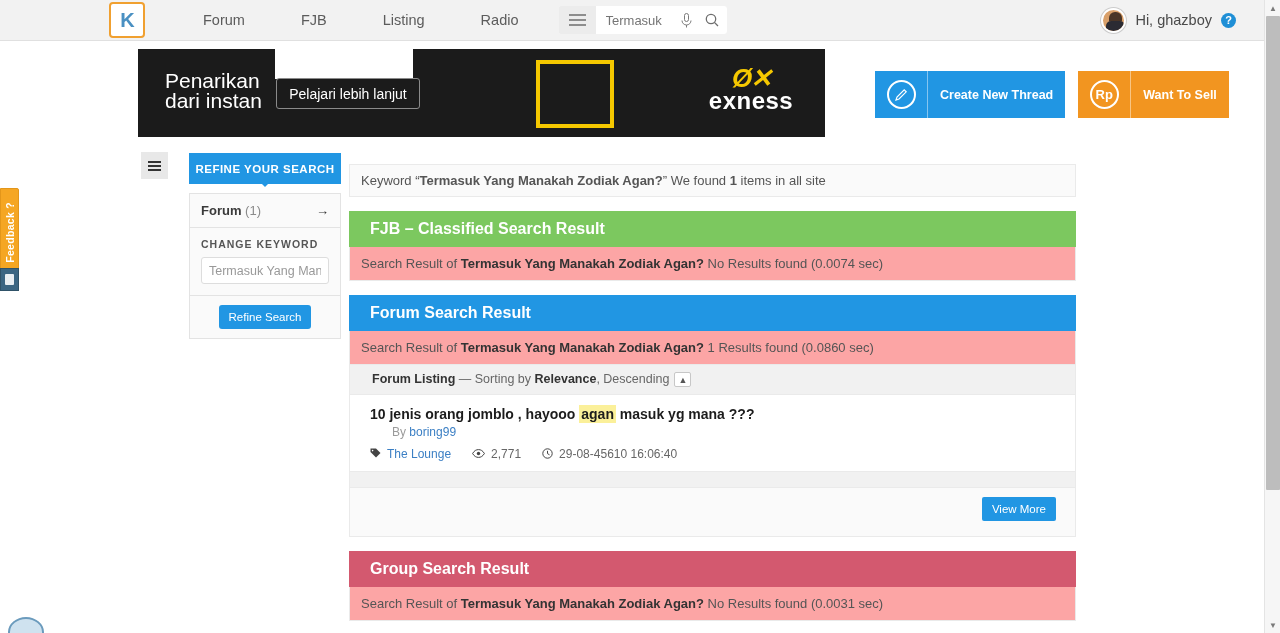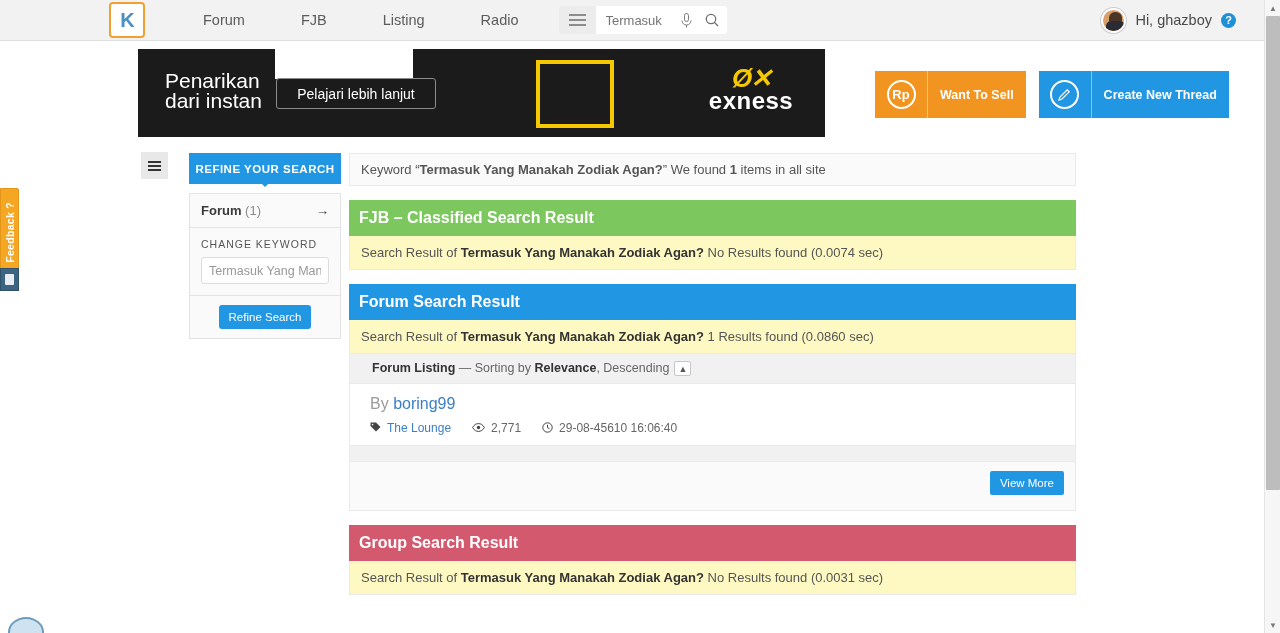--- a/index.html
+++ b/index.html
@@ -120,21 +120,21 @@
     background:#1b1b1b; overflow:hidden;
   }
   .banner-notch{
     position:absolute; left:137px; top:0; width:138px; height:30px; background:#fff;
   }
   .ban-text{
     position:absolute; left:27px; top:22px;
     color:#fff; font-size:21px; line-height:20px;
   }
   .ban-btn{
-    position:absolute; left:138px; top:29px; width:160px; height:31px;
+    position:absolute; left:138px; top:29px; width:144px; height:31px;
     border:1px solid #8a8a8a; border-radius:3px; background:transparent;
     color:#fff; font-size:14px; font-family:"Liberation Sans", sans-serif;
     cursor:pointer; display:flex; align-items:center; justify-content:center;
   }
   .ban-square{
     position:absolute; left:398px; top:11px; width:78px; height:68px;
     border:4px solid #f5c800; background:#1b1b1b;
   }
   .exness{
     position:absolute; right:26px; top:16px; text-align:center; width:96px;
@@ -192,49 +192,49 @@
   .rb-row{
     padding:9px 11px; border-bottom:1px solid #e3e3e3;
     display:flex; align-items:center; justify-content:space-between;
     font-size:13px; color:#3a3a3a; cursor:pointer; background:#fafafa;
   }
   .rb-row .cnt{ color:#8b8b8b; font-weight:normal; }
   .rb-row .nm{ font-weight:bold; }
   .rb-arrow{ font-size:13px; color:#333; }
   .rb-kw{ padding:10px 11px 11px; border-bottom:1px solid #e3e3e3; background:#fafafa;}
   .rb-kw-lbl{
-    font-size:10.5px; font-weight:normal; letter-spacing:1px; color:#555;
+    font-size:10.5px; font-weight:bold; letter-spacing:1px; color:#555;
     margin-bottom:7px;
   }
   .rb-kw input{
     width:100%; height:27px; border:1px solid #ddd; border-radius:3px;
     padding:0 7px; font-size:12.5px; color:#999; outline:none;
     font-family:"Liberation Sans", sans-serif; background:#fff;
   }
   .rb-foot{ padding:9px 11px; text-align:center; background:#fafafa; }
   .refine-btn{
     background:#2196e3; border:0; color:#fff; font-size:11.5px;
     padding:6px 10px; border-radius:3px; cursor:pointer;
     font-family:"Liberation Sans", sans-serif;
   }
 
   
   .main{ position:absolute; left:349px; top:153px; width:727px; }
   .keyword-bar{
     background:#fafafa; border:1px solid #eaeaea; padding:8px 11px;
-    font-size:13px; color:#555;
+    font-size:13px; color:#555;margin-top:11px;
   }
   .sec-head{
-    padding:9px 10px; color:#fff; font-size:16px; font-weight:bold;
+    padding:9px 21px; color:#fff; font-size:16px; font-weight:bold;
   }
   .sec-green{ background:#7cc85f; }
   .sec-blue{ background:#2196e3; }
   .sec-pink{ background:#d3596f; }
   .sec-body{
-    background:#fef9c3; border-left:1px solid #eaeaea; border-right:1px solid #eaeaea;
+    background:#fca5a5; border-left:1px solid #eaeaea; border-right:1px solid #eaeaea;
     border-bottom:1px solid #eaeaea;
     padding:9px 11px; font-size:13px; color:#555;
   }
   .sec-body b{ color:#333; }
   .listing-bar{
     background:#f1f1f1; border-left:1px solid #eaeaea; border-right:1px solid #eaeaea;
     border-bottom:1px solid #eaeaea;
     padding:7px 22px; font-size:12.5px; color:#666;
   }
   .listing-bar b{ color:#333; }
@@ -242,36 +242,36 @@
     display:inline-flex; align-items:center; justify-content:center;
     width:17px; height:15px; border:1px solid #c7c7c7; background:#fff;
     border-radius:2px; font-size:9px; color:#555; margin-left:5px;
     vertical-align:middle; cursor:pointer;
   }
   .result-item{
     background:#fff; border-left:1px solid #eaeaea; border-right:1px solid #eaeaea;
     border-bottom:1px solid #eaeaea; padding:11px 20px 10px;
   }
   .ri-title{ font-size:14px; font-weight:bold; color:#1c1c1c; margin-bottom:3px; }
-  .ri-by{ font-size:16px; color:#9b9b9b; margin-bottom:8px; }
+  .ri-by{ font-size:12px; color:#9b9b9b; margin-bottom:8px;margin-left:22px; }
   .ri-by a{ color:#3b7fc4; text-decoration:none; cursor:pointer; }
   .ri-snippet{ font-size:13px; color:#4a4a4a; margin-bottom:8px; }
   .hl{ background:#fbf09a; padding:1px 2px; }
   .ri-meta{ font-size:12px; color:#666; display:flex; align-items:center; gap:6px; }
   .ri-meta .sep{ width:9px; }
   .ri-meta a{ color:#3b7fc4; text-decoration:none; cursor:pointer; }
   .ri-meta .ico{ color:#444; font-size:11px; }
   .strip-gray{
     height:16px; background:#f1f1f1;
     border-left:1px solid #eaeaea; border-right:1px solid #eaeaea; border-bottom:1px solid #eaeaea;
   }
   .viewmore-bar{
     background:#fafafa; border-left:1px solid #eaeaea; border-right:1px solid #eaeaea;
     border-bottom:1px solid #eaeaea;
-    padding:9px 11px; text-align:right; height:49px;
+    padding:9px 19px; text-align:right; height:49px;
   }
   .viewmore{
     background:#2196e3; border:0; color:#fff; font-size:11.5px;
     padding:6px 10px; border-radius:2px; cursor:pointer;
     font-family:"Liberation Sans", sans-serif;
   }
   .gap14{ height:14px; }
 </style>
 </head>
 <body>
@@ -337,35 +337,35 @@
   </div>
   <div class="ban-btn">Pelajari lebih lanjut</div>
   <div class="ban-square"></div>
   <div class="exness">
     <div class="ex-mark">Ø✕</div>
     <div class="ex-name">exness</div>
   </div>
 </div>
 
 <div class="cta-wrap">
-  <div class="cta cta-orange">
-    <div class="cta-ico">
-      <span class="cta-circ">Rp</span>
-    </div>
-    <span class="cta-label">Want To Sell</span>
-  </div>
   <div class="cta cta-blue">
     <div class="cta-ico">
       <span class="cta-circ">
         <svg width="15" height="15" viewBox="0 0 15 15">
             <path d="M2 13l1-3 7.2-7.2 2 2L5 12z" fill="none" stroke="#fff" stroke-width="1.2"></path>
           </svg>
       </span>
     </div>
     <span class="cta-label">Create New Thread</span>
+  </div>
+  <div class="cta cta-orange">
+    <div class="cta-ico">
+      <span class="cta-circ">Rp</span>
+    </div>
+    <span class="cta-label">Want To Sell</span>
   </div>
 </div>
 
 <div class="side-burger">
   <div>
       <i></i>
       <i></i>
       <i></i>
     </div>
 </div>
@@ -408,20 +408,23 @@
   <div class="sec-head sec-blue">Forum Search Result</div>
   <div class="sec-body">
     <span>Search Result of </span><b>Termasuk Yang Manakah Zodiak Agan?</b><span> 1 Results found (0.0860 sec)</span>
   </div>
 
   <div class="listing-bar">
     <b>Forum Listing</b><span> — Sorting by </span><b>Relevance</b><span>, Descending</span><span class="sort-toggle">▲</span>
   </div>
 
   <div class="result-item">
+    <div class="ri-title">
+      <span>10 jenis orang jomblo , hayooo </span><span class="hl">agan</span><span> masuk yg mana ???</span>
+    </div>
     <div class="ri-by">
       <span>By </span><a>boring99</a>
     </div>
     <div class="ri-meta">
       <span class="ico">
         <svg width="11" height="11" viewBox="0 0 11 11">
             <path d="M0.5 0.5h5.5L10.5 5 6 9.5 0.5 4z" fill="#444"></path>
             <circle cx="2.6" cy="2.6" r="0.8" fill="#fff"></circle>
           </svg>
       </span>

